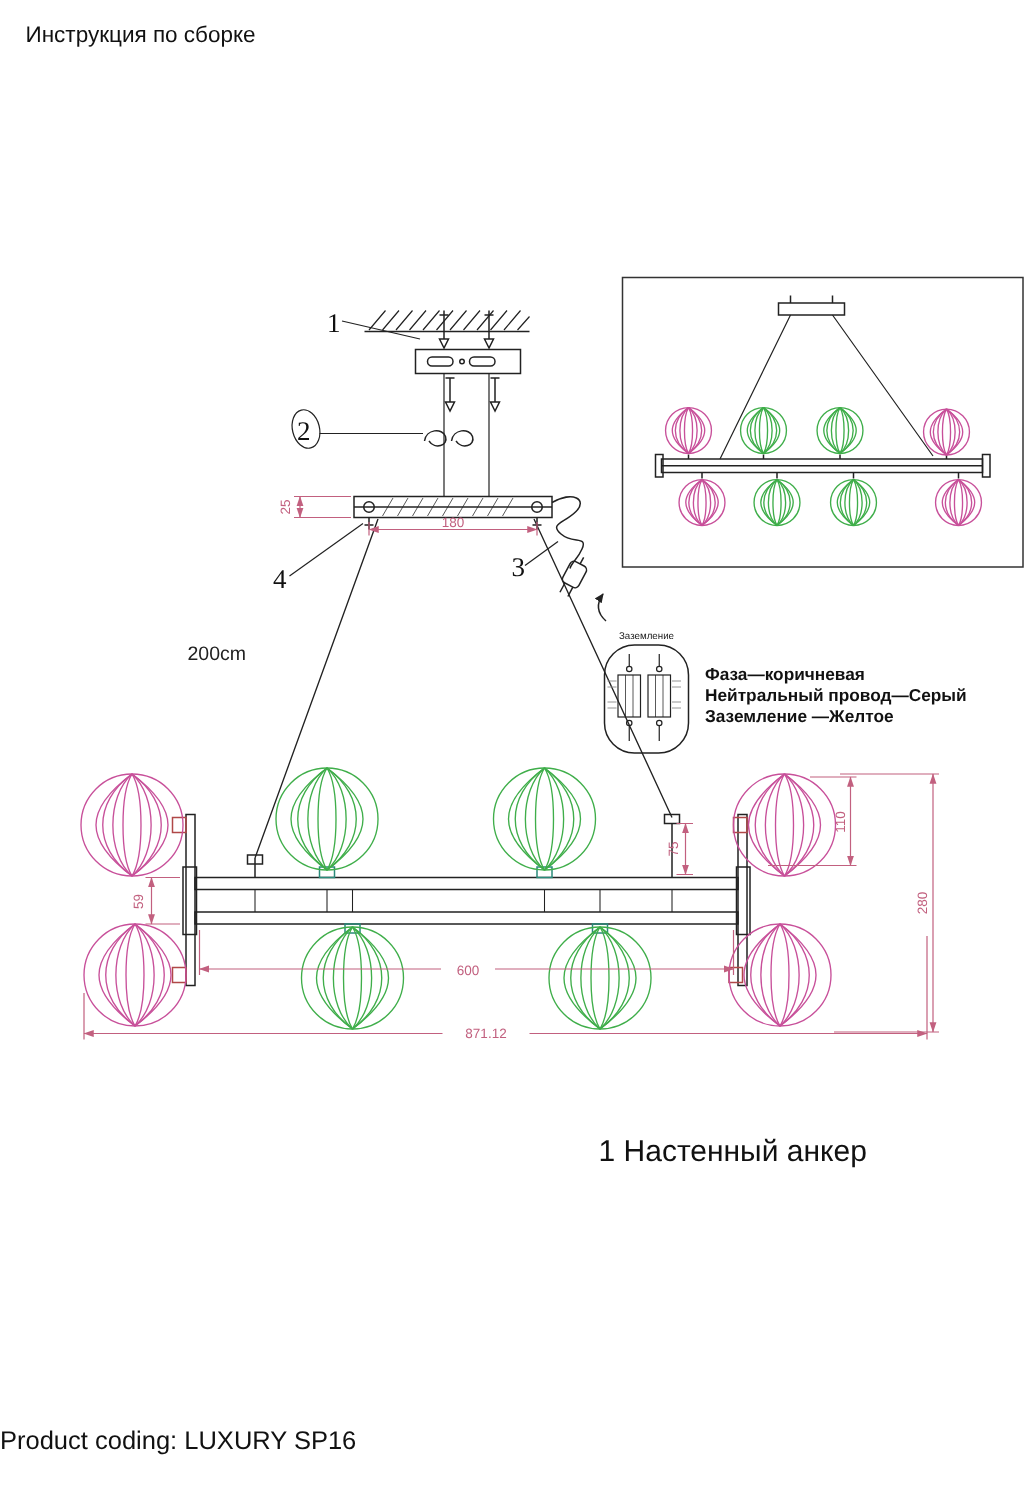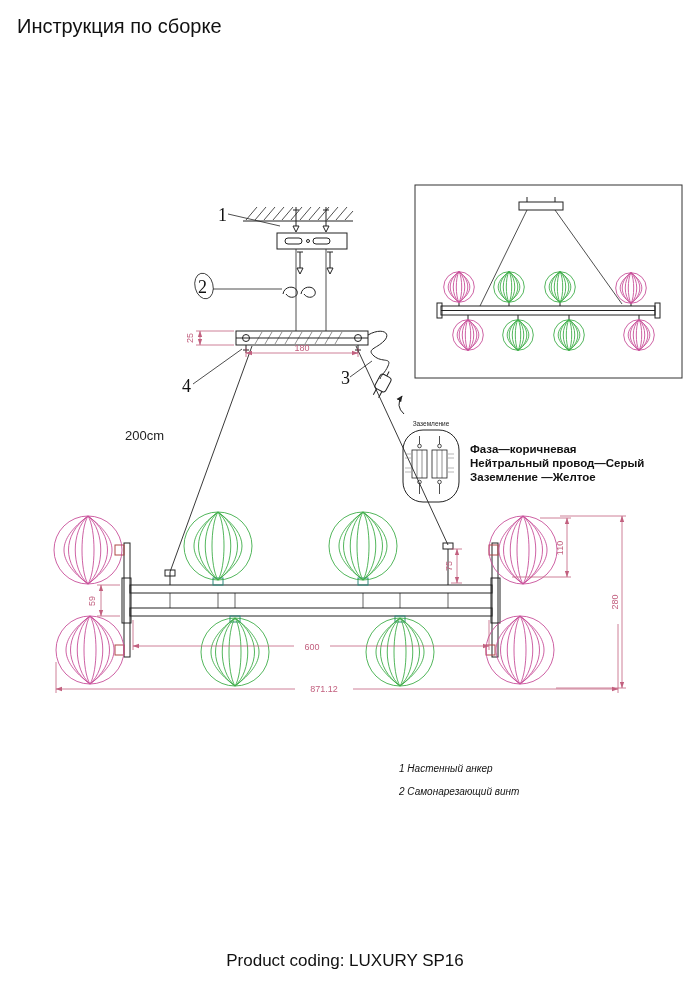--- a/index.html
+++ b/index.html
@@ -1,21 +1,21 @@
 <!DOCTYPE html>
 <html><head>
 <meta charset="utf-8">
 <style>
   html,body{margin:0;padding:0;}
   body{width:690px;height:1000px;position:relative;background:#fff;
        font-family:"Liberation Sans","DejaVu Sans",sans-serif;overflow:hidden;color:#111;}
-  .title{position:absolute;left:17px;top:15px;font-size:20px;}
+  .title{position:absolute;left:17px;top:15px;font-size:15px;}
   .drawing{position:absolute;left:0;top:0;}
-  .parts{position:absolute;left:399px;top:757px;font-size:10px;line-height:23px;font-style:italic;}
-  .footer{position:absolute;left:0;width:690px;top:951px;text-align:center;font-size:17px;}
+  .parts{position:absolute;left:399px;top:757px;font-size:20px;line-height:23px;}
+  .footer{position:absolute;left:0;width:690px;top:951px;font-size:17px;}
 </style>
 </head>
 <body>
 
 <div class="title">Инструкция по сборке</div>
 
 <svg class="drawing" width="690" height="1000" viewBox="0 0 690 1000">
   <defs>
     <g id="ball">
       <circle r="34"></circle>
@@ -185,16 +185,15 @@
   <g fill="#111" font-size="18" font-family="Liberation Serif, DejaVu Serif, serif">
     <text x="218" y="221">1</text>
     <text x="198" y="293">2</text>
     <text x="341" y="384">3</text>
     <text x="182" y="392">4</text>
   </g>
 </svg>
 
 <div class="parts">
   <div class="part-line"><span>1</span> <span>Настенный анкер</span></div>
-  <div class="part-line"><span>2</span> <span>Самонарезающий винт</span></div>
 </div>
 
 <div class="footer">Product coding: LUXURY SP16</div>
 
 </body></html>

